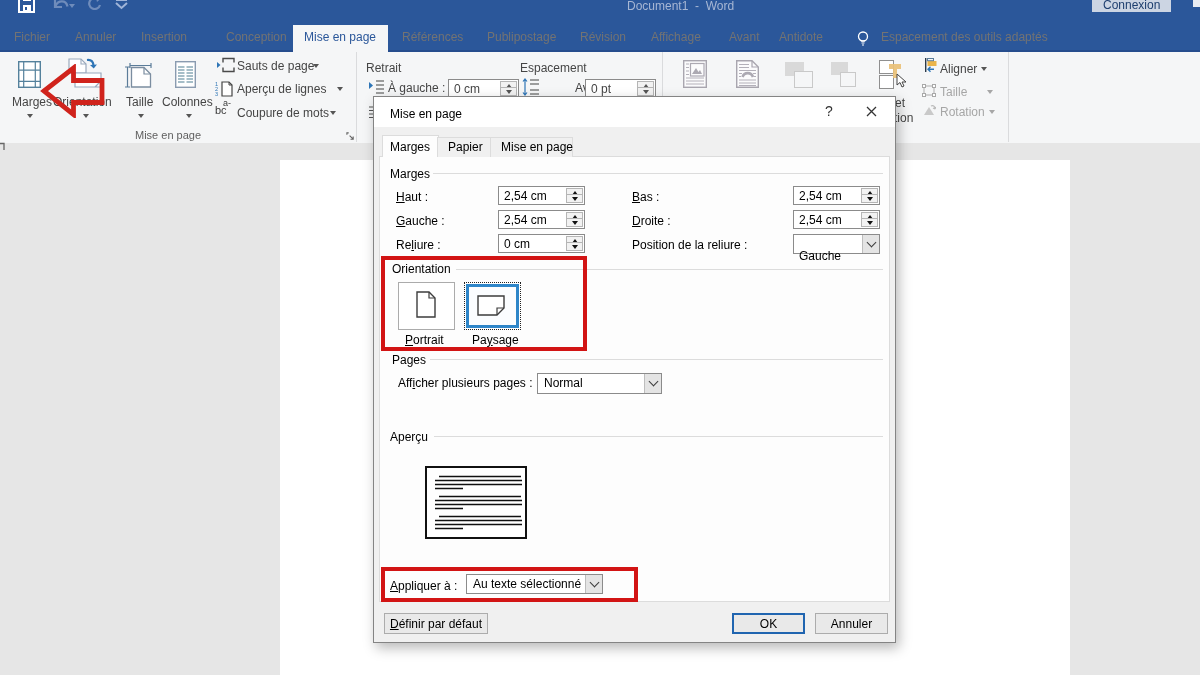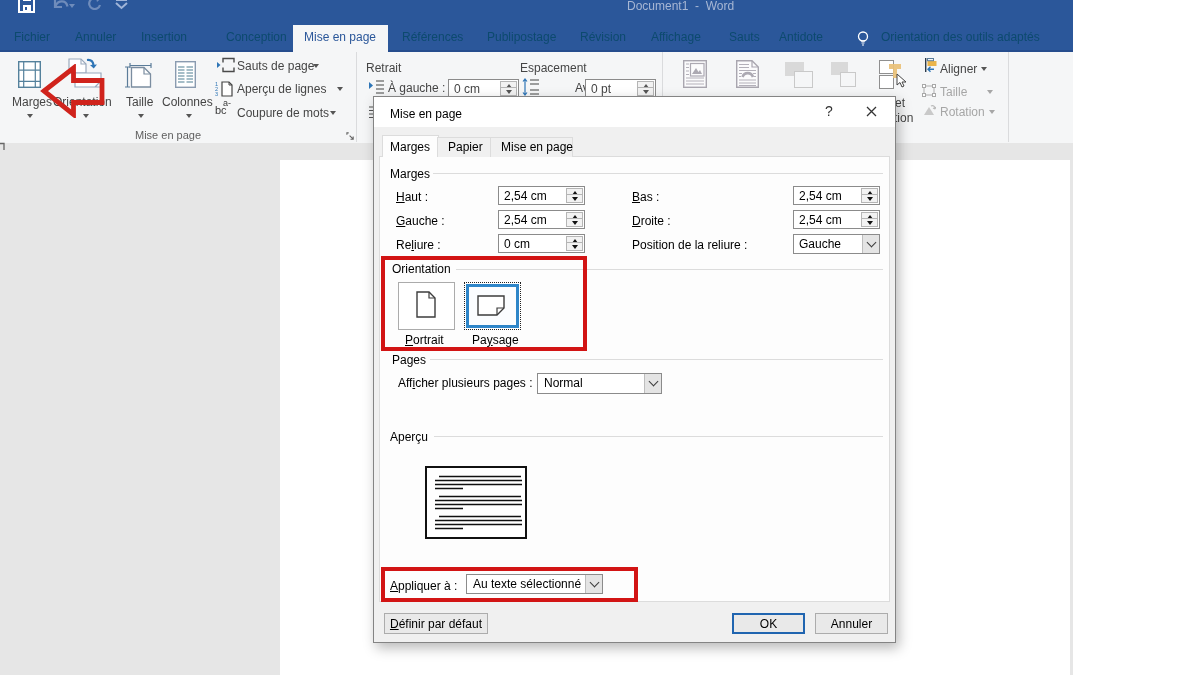--- a/index.html
+++ b/index.html
@@ -1,19 +1,19 @@
 <!DOCTYPE html>
 <html><head><meta charset="utf-8"><style>
 html,body{margin:0;padding:0}
-#root{position:relative;width:1073px;height:675px;overflow:hidden;font-family:"Liberation Sans",sans-serif;background:#e6e6e6}
+#root{position:relative;width:1200px;height:675px;overflow:hidden;font-family:"Liberation Sans",sans-serif;background:#e6e6e6}
 .a{position:absolute}
 .t{font-size:12px;color:#000;white-space:nowrap}
 .rt{font-size:12px;color:#454545;white-space:nowrap}
 .gt{font-size:11px;color:#5f5f5f;white-space:nowrap}
-.wt{font-size:12px;color:#0c4a6e;white-space:nowrap}
+.wt{font-size:12px;color:#737373;white-space:nowrap}
 .caret{width:0;height:0;border-left:3px solid transparent;border-right:3px solid transparent;border-top:4px solid #555}
 .up{width:0;height:0;border-left:3px solid transparent;border-right:3px solid transparent;border-bottom:4px solid #111}
 .dn{width:0;height:0;border-left:3px solid transparent;border-right:3px solid transparent;border-top:4px solid #111}
 .spin{background:#fff;border:1px solid #8b8b8b;width:85px;height:17px}
 .spin .tx{position:absolute;left:5px;top:2px;font-size:12px}
 .sbtn{position:absolute;right:1px;width:15px;height:7px;background:#f2f2f2;border:1px solid #b5b5b5;display:flex;align-items:center;justify-content:center}
 .chev{width:6px;height:6px;border-right:1.4px solid #3c3c3c;border-bottom:1.4px solid #3c3c3c;transform:rotate(45deg);margin-top:-4px}
 .combo{background:#fff;border:1px solid #8b8b8b;height:18px}
 .cbtn{position:absolute;right:0;top:0;bottom:0;width:16px;background:#e4e4e4;border-left:1px solid #bdbdbd;display:flex;align-items:center;justify-content:center}
 .redbox{border:4px solid #d21414}
@@ -55,27 +55,27 @@
 <div class="a" style="left:293px;top:25px;width:95px;height:27px;background:#f5f6f7"></div>
 <div class="a wt" style="left:14px;top:30px">Fichier</div>
 <div class="a wt" style="left:75px;top:30px">Annuler</div>
 <div class="a wt" style="left:141px;top:30px">Insertion</div>
 <div class="a wt" style="left:226px;top:30px">Conception</div>
 <div class="a" style="left:304px;top:30px;font-size:12px;color:#2b579a">Mise en page</div>
 <div class="a wt" style="left:402px;top:30px">Références</div>
 <div class="a wt" style="left:487px;top:30px">Publipostage</div>
 <div class="a wt" style="left:580px;top:30px">Révision</div>
 <div class="a wt" style="left:651px;top:30px">Affichage</div>
-<div class="a wt" style="left:729px;top:30px">Sauts</div>
+<div class="a wt" style="left:729px;top:30px">Avant</div>
 <div class="a wt" style="left:779px;top:30px">Antidote</div>
 <svg class="a" style="left:857px;top:31px" width="12" height="16" viewBox="0 0 12 16">
  <circle cx="6" cy="5.5" r="4.5" fill="none" stroke="#fff" stroke-width="1.3"></circle>
  <path d="M4,10 L8,10 M4.5,12 L7.5,12 M5,14 L7,14" stroke="#fff" stroke-width="1.2"></path>
 </svg>
-<div class="a wt" style="left:881px;top:30px">Orientation des outils adaptés</div>
+<div class="a wt" style="left:881px;top:30px">Espacement des outils adaptés</div>
 
 <div class="a" style="left:0;top:50px;width:293px;height:2px;background:#264d8d"></div>
 <div class="a" style="left:388px;top:50px;width:812px;height:2px;background:#264d8d"></div>
 <div class="a" style="left:0;top:52px;width:1200px;height:91px;background:#f5f6f7;border-bottom:1px solid #d4d5d7"></div>
 
 <svg class="a" style="left:18px;top:61px" width="23" height="27" viewBox="0 0 23 27">
  <rect x="0.7" y="0.7" width="21.6" height="25.6" fill="#fff" stroke="#54819c" stroke-width="1.4"></rect>
  <path d="M5.7,0 L5.7,27 M17.3,0 L17.3,27 M0,9.2 L23,9.2 M0,20.4 L23,20.4" stroke="#54819c" stroke-width="1.2"></path>
 </svg>
 <div class="a rt" style="left:12px;top:95px">Marges</div>
@@ -299,21 +299,21 @@
         <span class="tx">0 cm</span>
   <div class="sbtn" style="top:1px">
           <div class="up"></div>
         </div>
         <div class="sbtn" style="bottom:1px">
           <div class="dn"></div>
         </div>
       </div>
  <div class="a t" style="left:258px;top:141px">Position de la reliure :</div>
  <div class="a combo" style="left:419px;top:137px;width:85px">
-        <span class="a t" style="left:5px;top:2px">Gauche</span>
+        <span class="a t" style="left:5px;top:14px">Gauche</span>
   <div class="cbtn">
           <div class="chev"></div>
         </div>
       </div>
 
  <div class="a t" style="left:18px;top:165px">Orientation</div>
  <div class="a gline" style="left:82px;top:172px;width:427px"></div>
  <div class="a" style="left:24px;top:185px;width:55px;height:46px;background:#fff;border:1px solid #ababab"></div>
  <svg class="a" style="left:42px;top:194px" width="20" height="27" viewBox="0 0 20 27">
   <path d="M1,1 L13,1 L19,7 L19,26 L1,26 Z" fill="#fff" stroke="#3d3d3d" stroke-width="1.4"></path>

